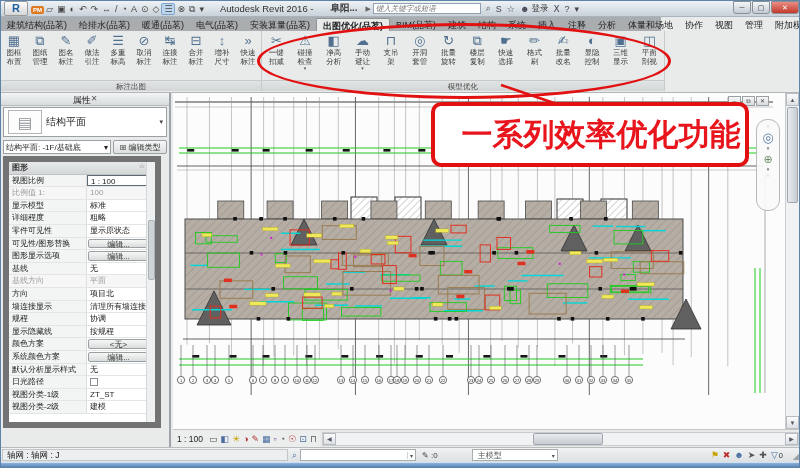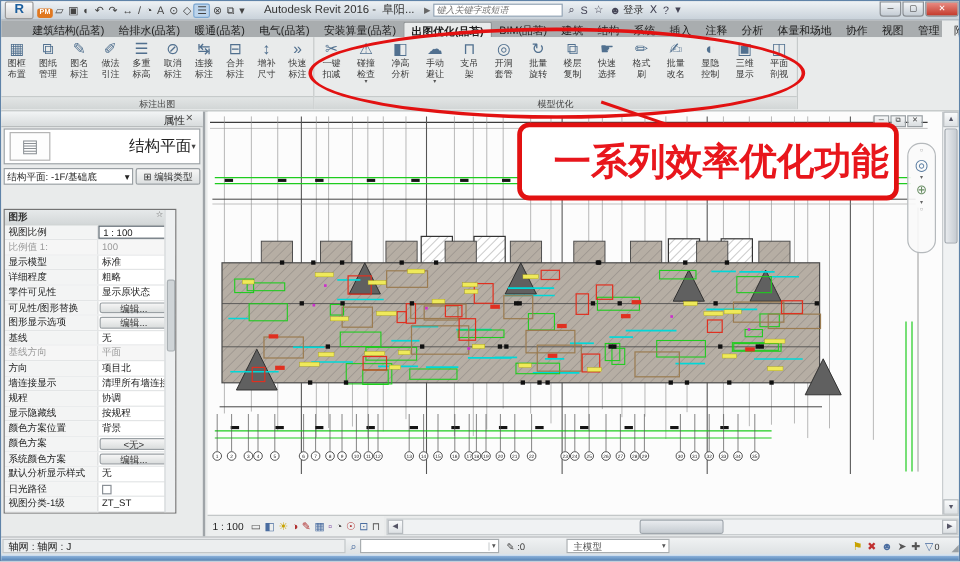--- a/index.html
+++ b/index.html
@@ -7,58 +7,58 @@
   body{font-family:"Liberation Sans","DejaVu Sans",sans-serif;font-size:10px;color:#2b2b2b;background:#e9ebeb;}
   #app{position:relative;width:800px;height:468px;overflow:hidden;border:1px solid #5f83a8;}
 
   
   #titlebar{position:absolute;left:0;top:0;width:800px;height:16px;background:linear-gradient(#eef2f5,#c9d2da);display:flex;align-items:center;border-bottom:1px solid #aab4bc;}
   #appbtn{width:24px;height:15px;background:linear-gradient(#fdfdfd,#d6d6d6);border:1px solid #9a9a9a;border-radius:2px;color:#1c5f9e;font-weight:bold;font-size:11px;text-align:center;line-height:13px;margin:0 3px;}
   .qicon{font-size:9px;line-height:14px;padding:0 2px;color:#444;}
   .qicon.qactive{background:#bcd4ec;border:1px solid #7da7d0;border-radius:2px;}
   .qbadge{background:#e07820;color:#fff;font-size:6px;font-weight:bold;border-radius:2px;padding:1px 2px;}
   #title-text{margin-left:14px;font-size:9.5px;color:#333;white-space:nowrap;}
-  #title-project{font-size:9.5px;color:#333;margin-left:5px;}
+  #title-project{font-size:9.5px;color:#333;margin-left:17px;font-weight:bold;}
   #search-wrap{margin-left:8px;display:flex;align-items:center;}
   #search-go{font-size:7px;color:#666;margin-right:2px;}
   #title-search{width:108px;height:11px;font-size:7.5px;border:1px solid #8fa1b2;background:#fff;color:#888;padding:0 2px;font-style:italic;}
   .t-ico{font-size:9px;color:#445;margin-left:5px;}
   #signin{font-size:8.5px;color:#333;margin-left:2px;}
   #win-controls{position:absolute;right:2px;top:0;display:flex;}
   .winbtn{width:18px;height:13px;border:1px solid #8a8f94;border-radius:0 0 3px 3px;background:linear-gradient(#f4f6f8,#c4ccd4);font-size:7px;text-align:center;line-height:12px;color:#333;margin-left:1px;}
   .winbtn.close{background:linear-gradient(#e98d84,#c3392b);color:#fff;width:28px;}
 
   
-  #tabrow{position:absolute;left:0;top:16px;width:784px;height:14px;background:#a9adaf;display:flex;align-items:flex-end;padding-left:20px;}
+  #tabrow{position:absolute;left:0;top:16px;width:660px;height:14px;background:#a9adaf;display:flex;align-items:flex-end;padding-left:0;}
   .tab{font-size:9px;color:#1d1d1d;padding:1px 6px;height:13px;line-height:12px;white-space:nowrap;}
   .tab.active{background:#e9ebeb;border:1px solid #8f9395;border-bottom:none;border-radius:2px 2px 0 0;font-weight:bold;text-align:center;}
 
   
   #ribbon{position:absolute;left:0;top:30px;width:800px;height:62px;background:#e9ebeb;border-bottom:1px solid #b2b6b6;display:flex;}
   .panel{height:60px;border-right:1px solid #c6caca;display:flex;flex-direction:column;}
   .pbtns{display:flex;flex:1;padding-top:1px;}
   .rbtn{width:26px;display:flex;flex-direction:column;align-items:center;padding-top:1px;}
   #ribbon .panel:nth-child(2) .rbtn{width:28.7px;}
   .ricon{font-size:13px;line-height:16px;height:16px;color:#51708f;}
   .rlab{font-size:7.5px;line-height:8.5px;color:#3a3a3a;white-space:nowrap;}
   .rdd{font-size:5px;color:#555;line-height:4px;}
   .plabel{height:11px;font-size:7.5px;color:#444;text-align:center;line-height:11px;background:linear-gradient(#e2e5e5,#d2d6d6);border-top:1px solid #c6caca;}
 
   
   #props{position:absolute;left:0;top:92px;width:170px;height:354px;background:#e9ebeb;border-right:2px solid #9fa4a8;}
-  #props-header{height:13px;background:linear-gradient(#f2f4f5,#d8dcdd);border-bottom:1px solid #b8bcbd;font-size:9px;padding:1px 8px;color:#222;display:flex;justify-content:flex-end;}
+  #props-header{height:13px;background:linear-gradient(#f2f4f5,#d8dcdd);border-bottom:1px solid #b8bcbd;font-size:9px;padding:1px 20px;color:#222;display:flex;justify-content:center;}
   #props-close{color:#555;font-size:8px;}
   #type-sel{height:30px;background:#fff;border:1px solid #9aa0a4;margin:1px 2px;display:flex;align-items:center;}
   #type-img{width:34px;height:24px;border:1px solid #b5b5b5;margin:0 4px;text-align:center;font-size:15px;color:#8a8f94;line-height:23px;background:#fdfdfd;}
-  #type-name{flex:1;font-size:13px;color:#222;text-align:right;}
+  #type-name{flex:1;font-size:10px;color:#222;}
   #type-dd{font-size:7px;color:#444;margin-right:3px;}
   #inst-row{height:17px;display:flex;align-items:center;padding:0 2px;}
   #inst-sel{flex:1;height:14px;background:#fff;border:1px solid #9aa0a4;font-size:8px;line-height:13px;padding:0 2px;display:flex;justify-content:space-between;color:#222;}
   #edit-type{width:54px;height:14px;margin-left:2px;background:linear-gradient(#f7f7f7,#dcdfe0);border:1px solid #9aa0a4;border-radius:2px;font-size:8px;text-align:center;line-height:13px;color:#333;white-space:nowrap;}
-  #prop-grid{position:absolute;left:2px;top:63px;width:144px;bottom:19px;background:#fff;border:1px solid #737373;overflow:hidden;margin-top:18px;}
+  #prop-grid{position:absolute;left:2px;top:63px;width:158px;bottom:19px;background:#fff;border:6px solid #737373;overflow:hidden;}
   .prow{display:flex;height:12.6px;border-bottom:1px solid #e3e5e6;}
   .prow .pl{width:78px;background:#f3f4f4;border-right:1px solid #dcdedf;font-size:8px;line-height:12px;padding-left:3px;color:#222;white-space:nowrap;overflow:hidden;}
   .prow .pv{flex:1;font-size:8px;line-height:12px;padding-left:3px;color:#222;white-space:nowrap;overflow:hidden;}
   .prow.gray .pl,.prow.gray .pv{color:#9a9a9a;background:#f6f6f6;}
   .prow.hdr{background:linear-gradient(#e6e9ea,#d3d7d8);border-bottom:1px solid #bfc3c4;}
   .prow.hdr .ph{flex:1;font-size:8px;font-weight:bold;line-height:12px;padding-left:3px;color:#333;}
   .prow.hdr .pin{font-size:7px;color:#666;padding-right:10px;}
   .pbtn{margin:1px 6px 1px 1px;flex:1;background:linear-gradient(#f6f6f6,#dadddd);border:1px solid #9aa0a4;border-radius:2px;font-size:8px;text-align:center;line-height:9.5px;color:#333;}
   .pinput{flex:1;margin:0 6px 0 0;border:1px solid #5f6a72;font-size:8px;line-height:11px;padding-left:3px;}
   .pcheck{width:8px;height:8px;border:1px solid #8a9096;background:#fff;margin:2px 0 0 3px;}
@@ -371,24 +371,20 @@
             <span class="pl">墙连接显示</span>
             <span class="pv">清理所有墙连接</span>
           </div>
           <div class="prow">
             <span class="pl">规程</span>
             <span class="pv">协调</span>
           </div>
           <div class="prow">
             <span class="pl">显示隐藏线</span>
             <span class="pv">按规程</span>
-          </div>
-          <div class="prow">
-            <span class="pl">颜色方案位置</span>
-            <span class="pv">背景</span>
           </div>
           <div class="prow">
             <span class="pl">颜色方案</span>
             <div class="pbtn">&lt;无&gt;</div>
           </div>
           <div class="prow">
             <span class="pl">系统颜色方案</span>
             <div class="pbtn">编辑...</div>
           </div>
           <div class="prow">

